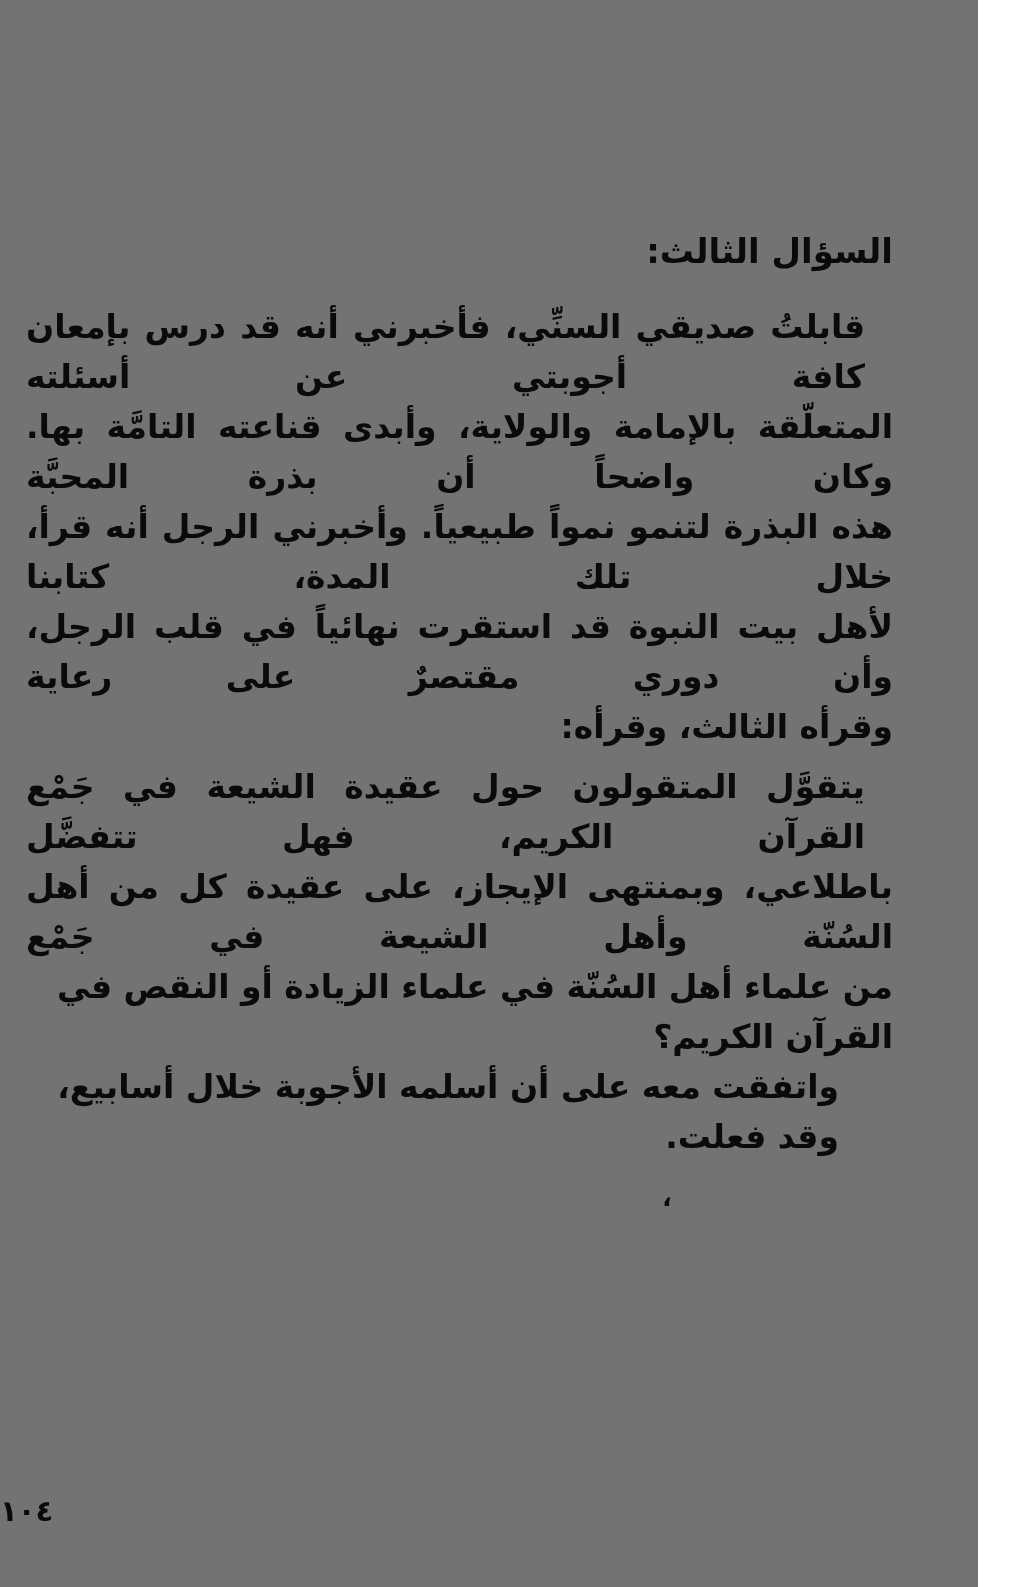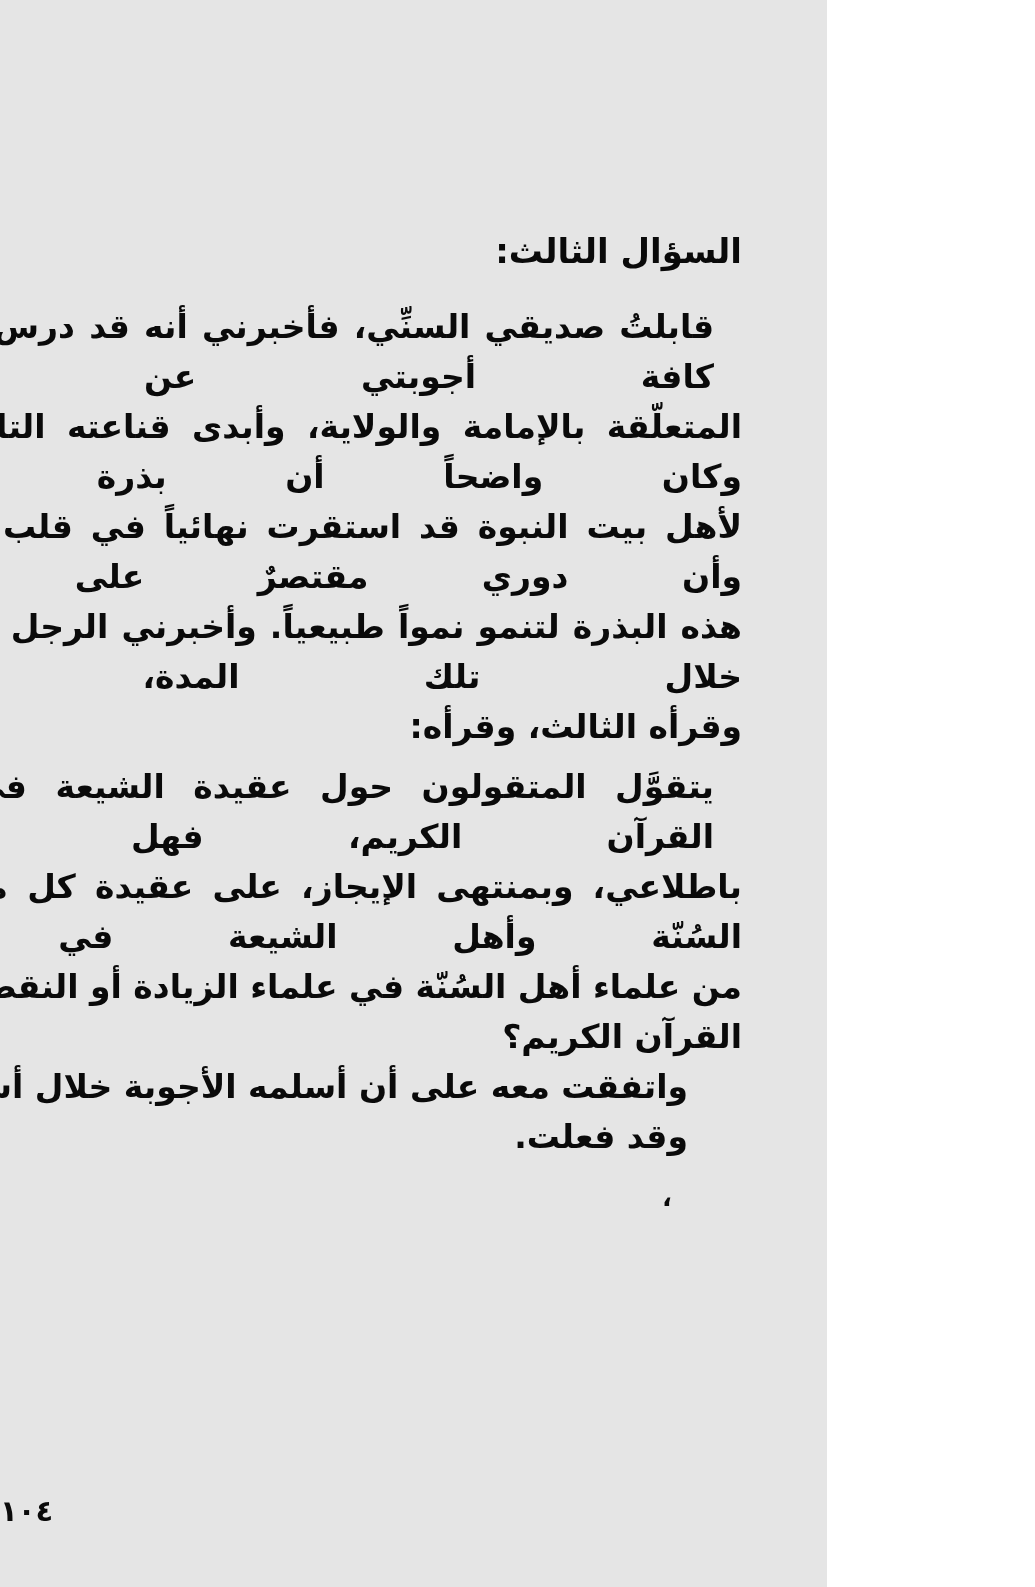--- a/index.html
+++ b/index.html
@@ -2,23 +2,23 @@
 <html lang="ar"><head>
 <meta charset="utf-8">
 <style>
   html, body {
     margin: 0;
     padding: 0;
     background: #ffffff;
   }
   .page {
     position: relative;
-    width: 827px;
+    width: 978px;
     height: 1587px;
-    background: #e5e5e5;
+    background: #737373;
     font-family: "DejaVu Sans", sans-serif;
     direction: rtl;
     color: #0a0a0a;
     overflow: hidden;
   }
   .text-block {
     position: absolute;
     top: 228px;
     right: 85px;
     width: 867px;
@@ -81,22 +81,22 @@
 <body>
 
 <div class="page">
   <main class="text-block">
 
     <h1 class="heading">السؤال الثالث:</h1>
 
     <p class="para">
       <span class="line indent-first">قابلتُ صديقي السنِّي، فأخبرني أنه قد درس بإمعان كافة أجوبتي عن أسئلته</span>
       <span class="line">المتعلّقة بالإمامة والولاية، وأبدى قناعته التامَّة بها. وكان واضحاً أن بذرة المحبَّة</span>
+      <span class="line">هذه البذرة لتنمو نمواً طبيعياً. وأخبرني الرجل أنه قرأ، خلال تلك المدة، كتابنا</span>
       <span class="line">لأهل بيت النبوة قد استقرت نهائياً في قلب الرجل، وأن دوري مقتصرٌ على رعاية</span>
-      <span class="line">هذه البذرة لتنمو نمواً طبيعياً. وأخبرني الرجل أنه قرأ، خلال تلك المدة، كتابنا</span>
       <span class="line last">وقرأه الثالث، وقرأه:</span>
     </p>
 
     <p class="para">
       <span class="line indent-first">يتقوَّل المتقولون حول عقيدة الشيعة في جَمْع القرآن الكريم، فهل تتفضَّل</span>
       <span class="line">باطلاعي، وبمنتهى الإيجاز، على عقيدة كل من أهل السُنّة وأهل الشيعة في جَمْع</span>
       <span class="line last">من علماء أهل السُنّة في علماء الزيادة أو النقص في القرآن الكريم؟</span>
     </p>
 
     <p class="para flush">

